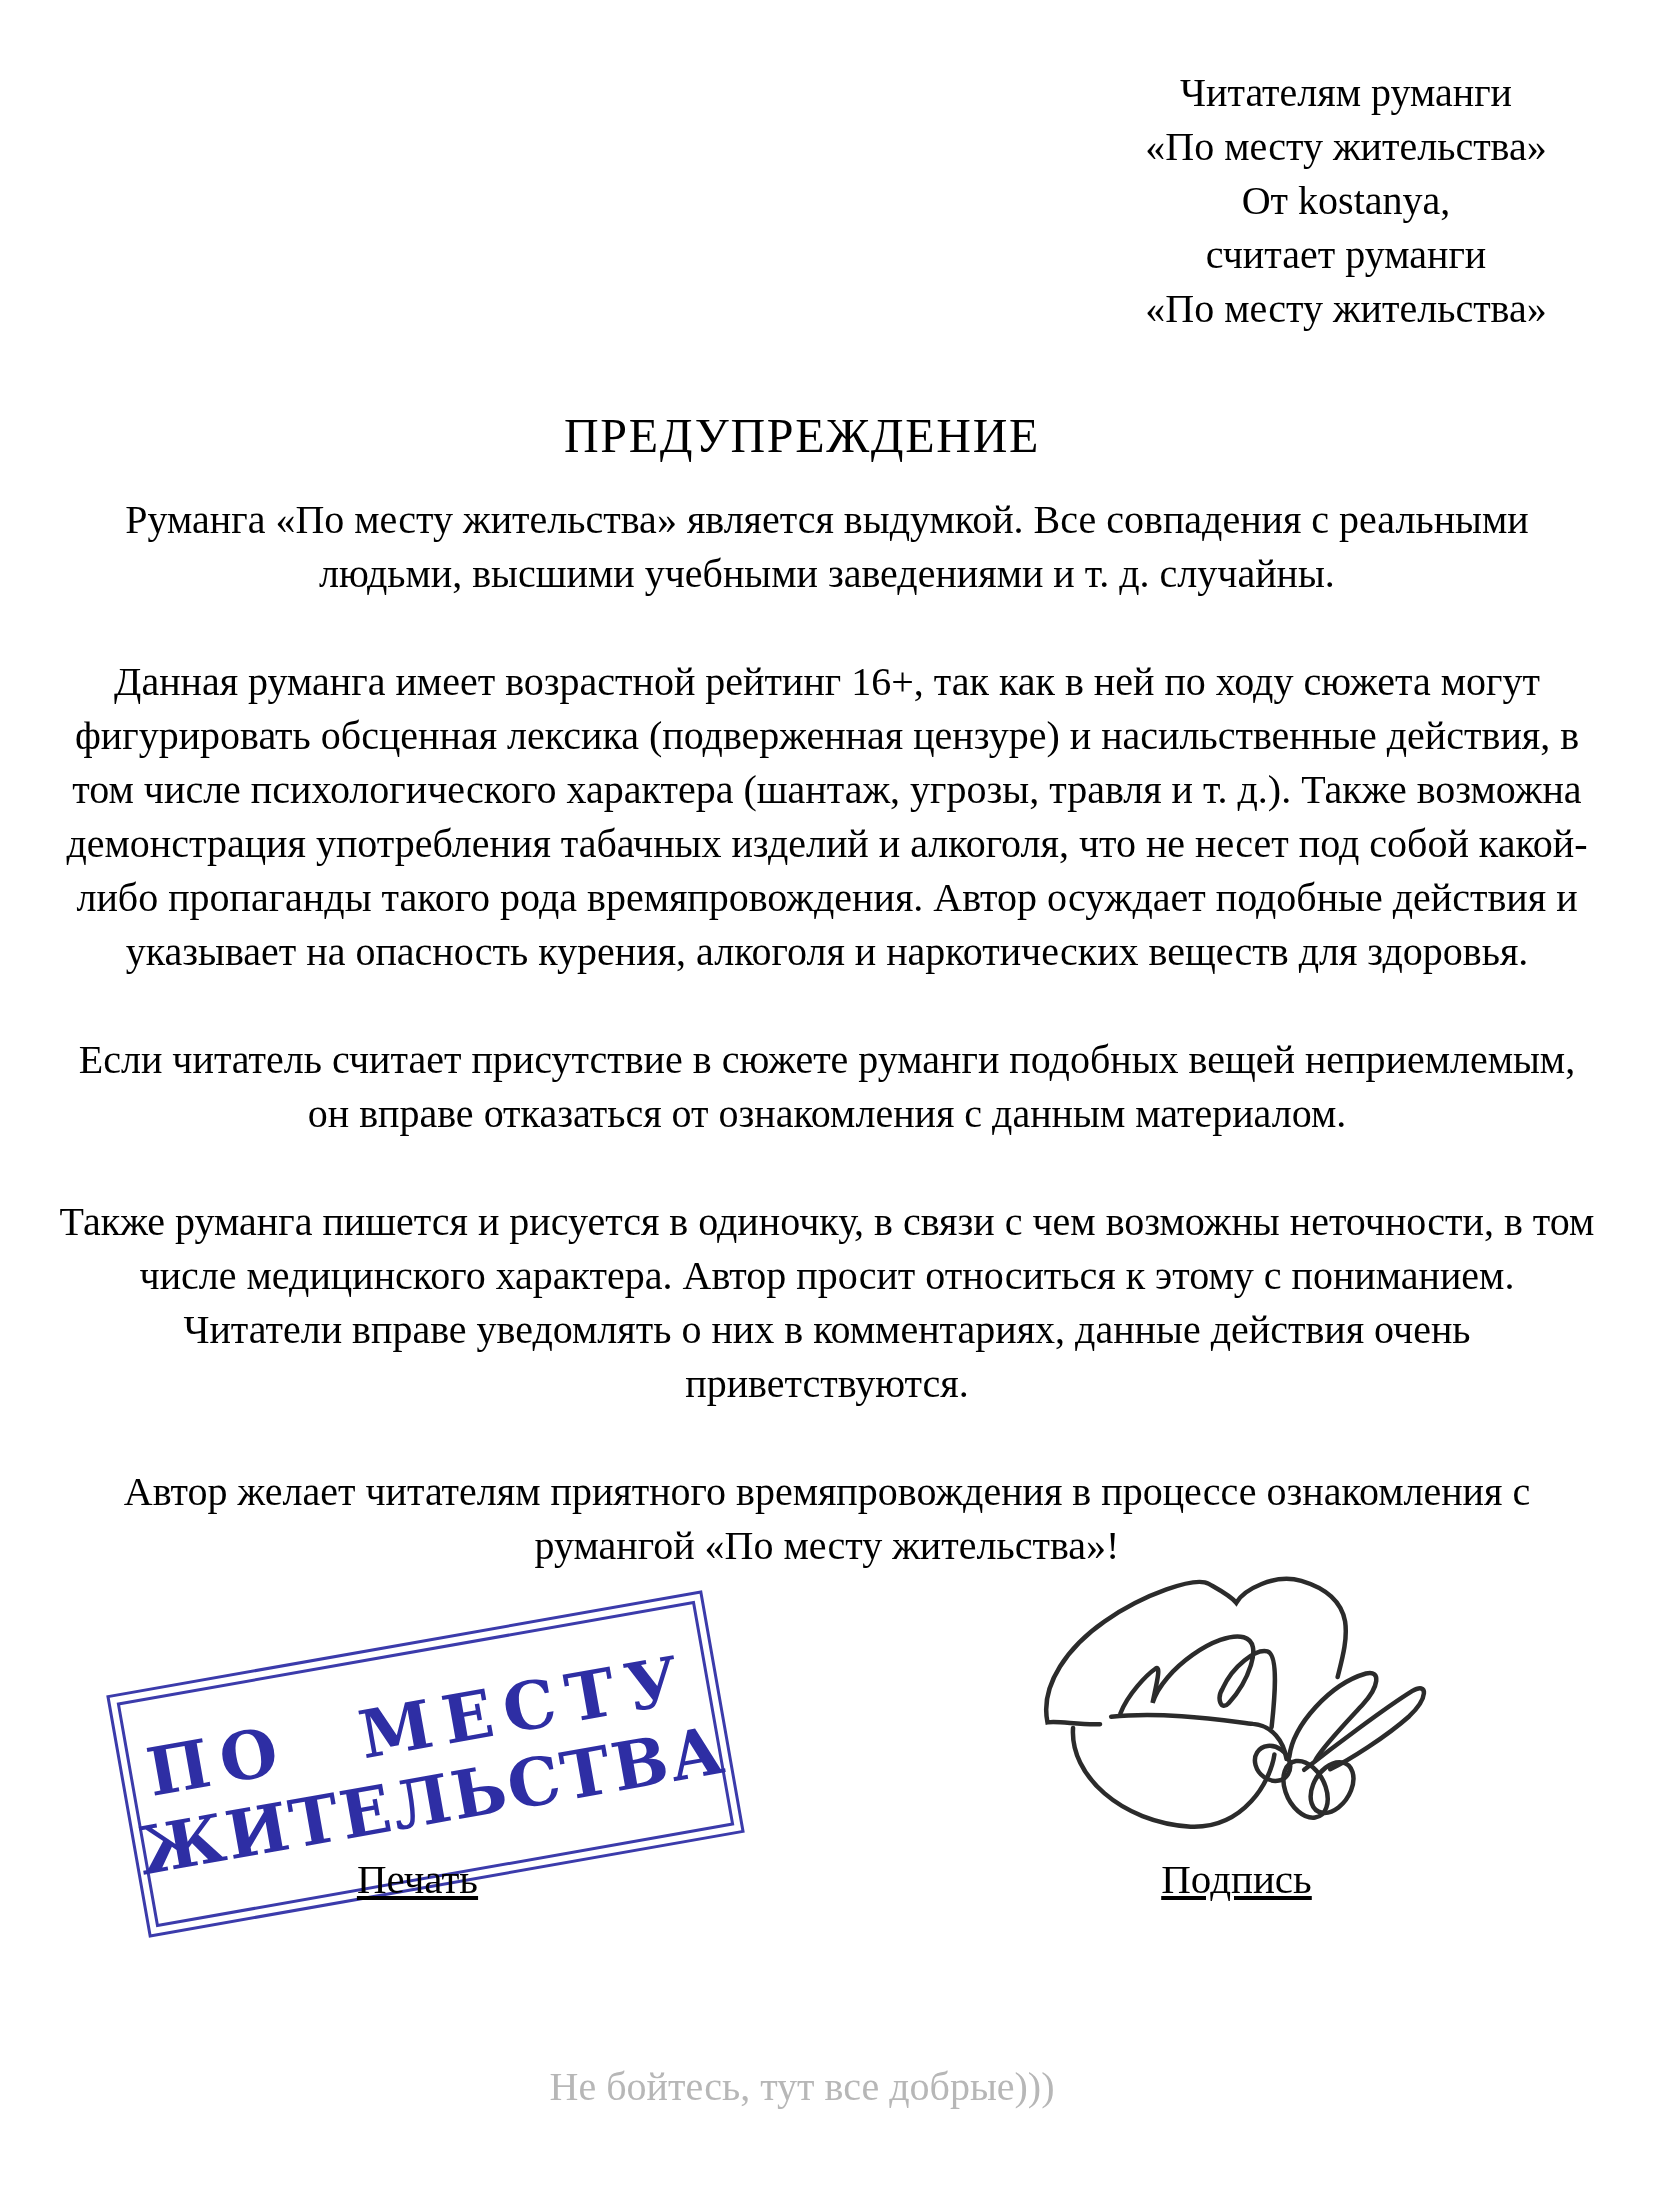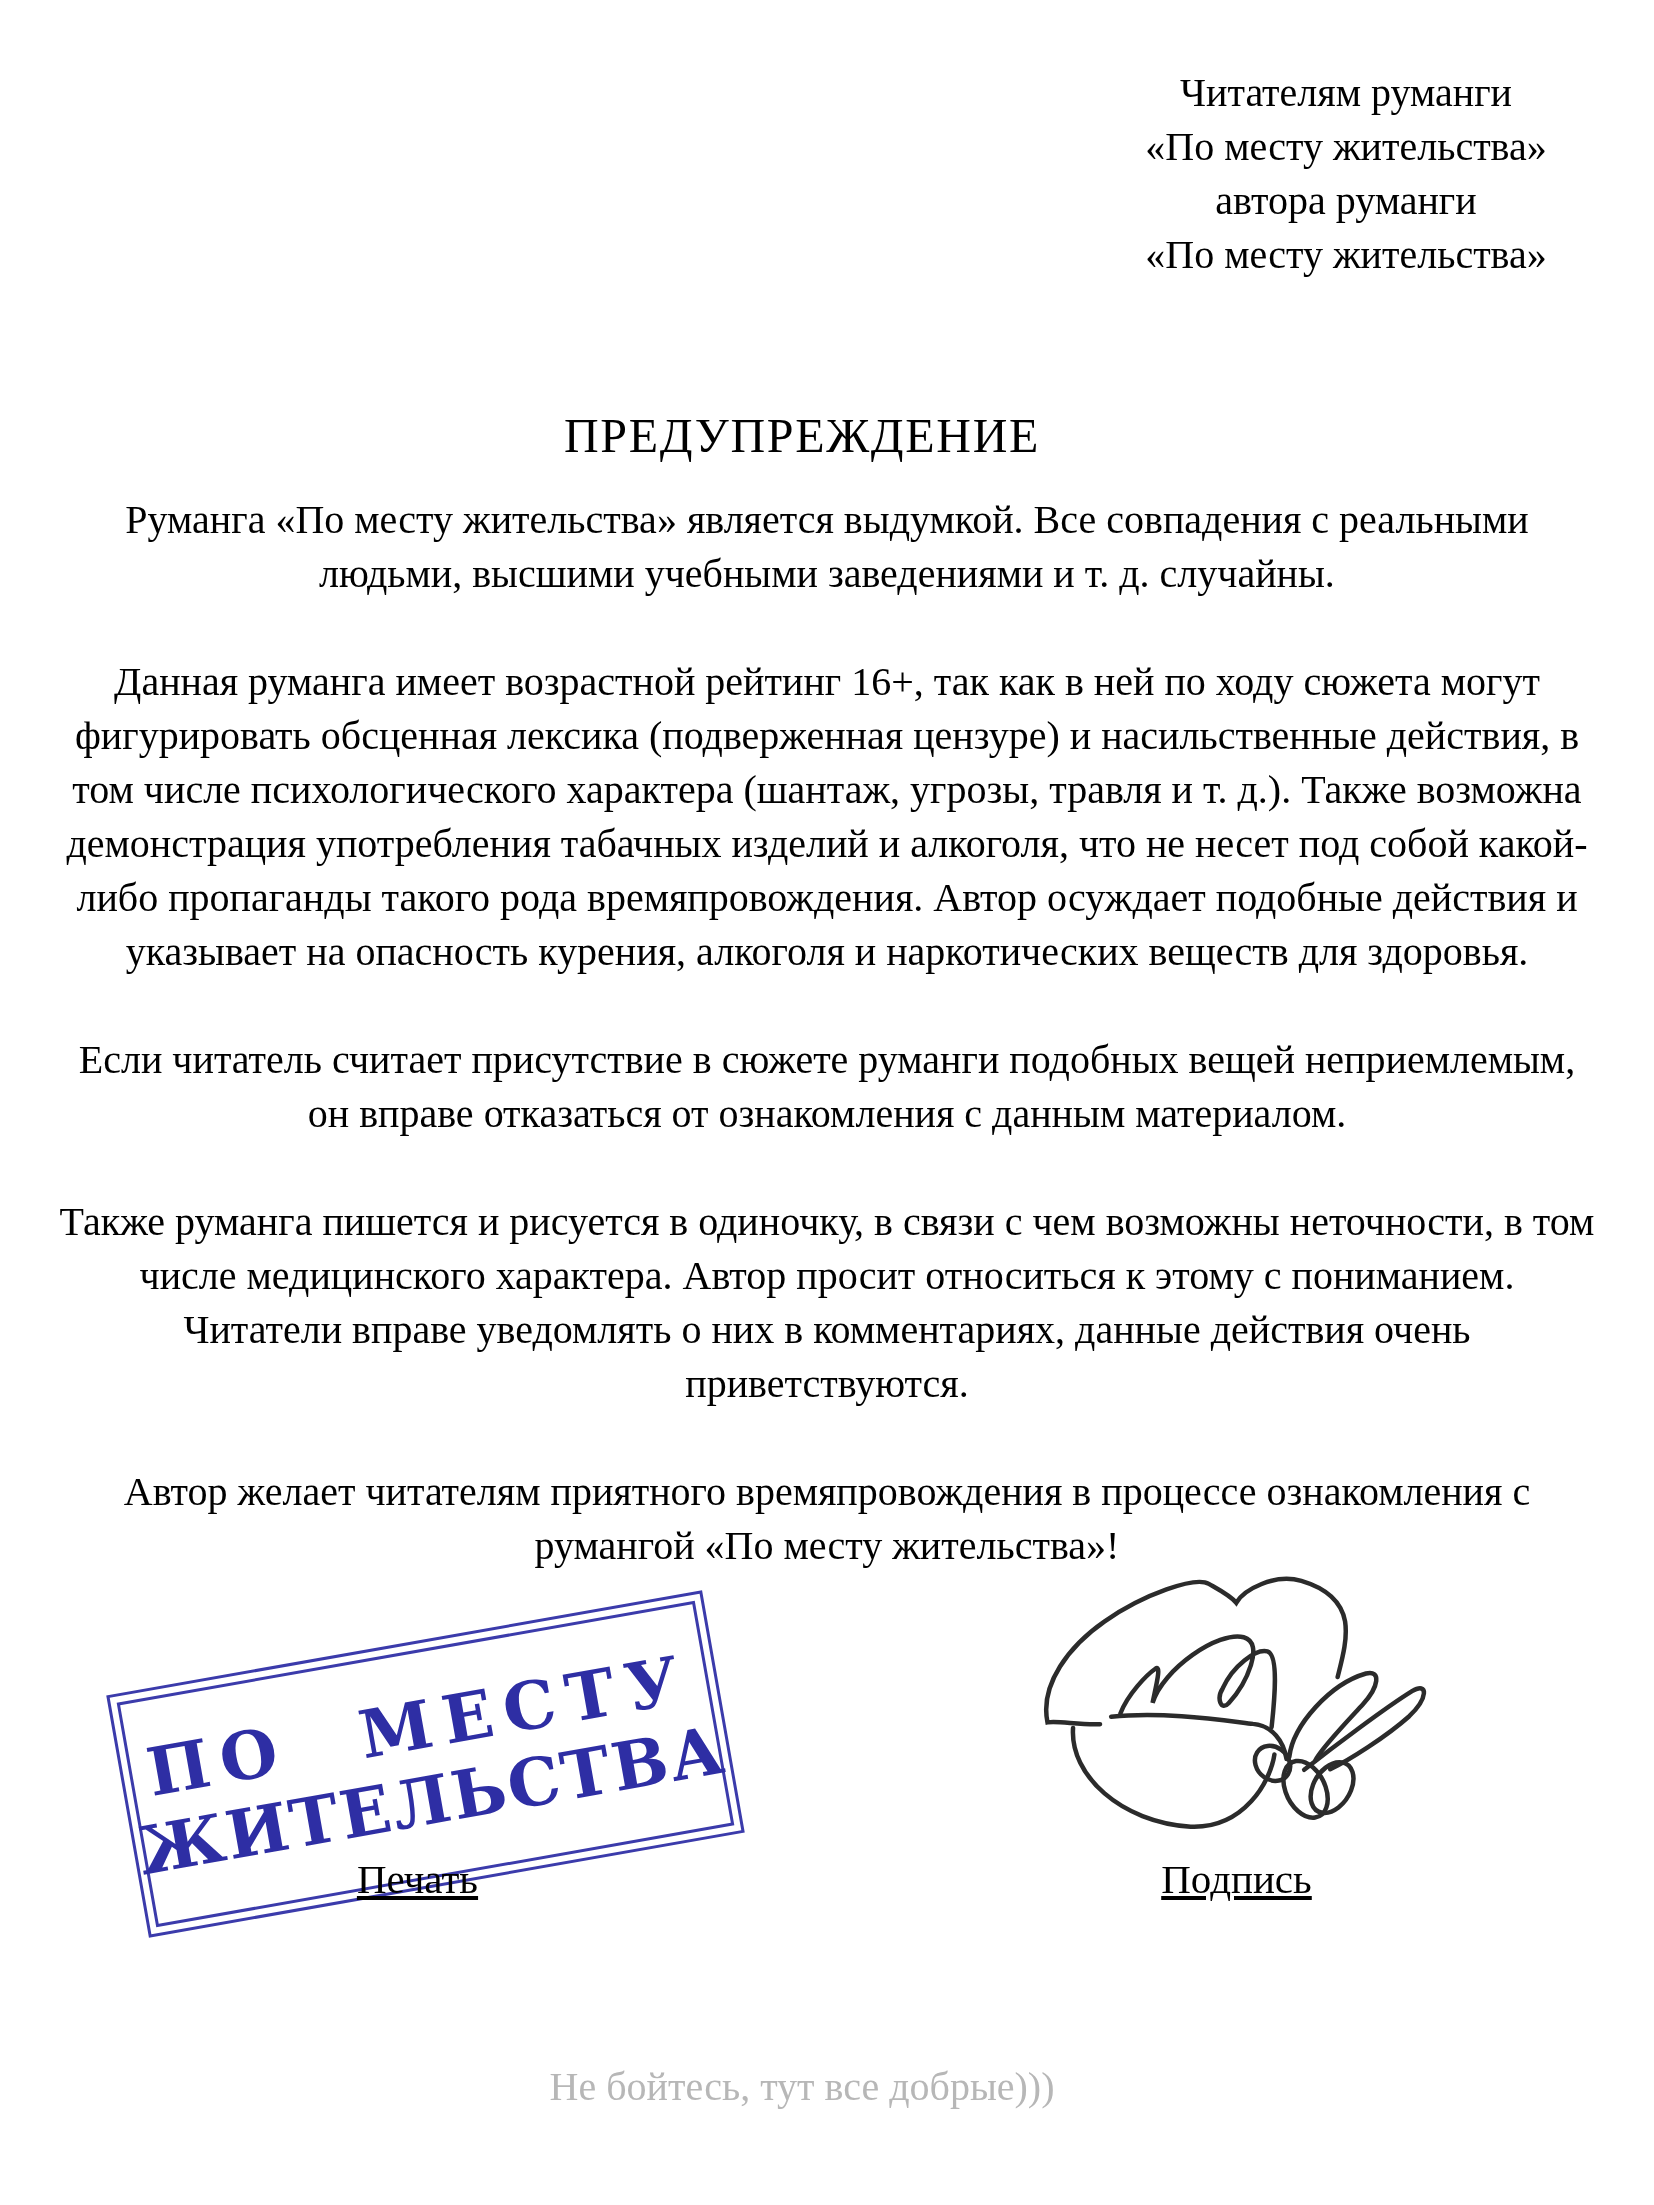--- a/index.html
+++ b/index.html
@@ -110,21 +110,22 @@
   }
 </style>
 </head>
 <body>
 
 <div id="page">
 
   <div class="address">
     <div>Читателям руманги</div>
     <div>«По месту жительства»</div>
-    <div>автора руманги</div>
+    <div>От kostanya,</div>
+    <div>считает руманги</div>
     <div>«По месту жительства»</div>
   </div>
 
   <div class="doc-title">ПРЕДУПРЕЖДЕНИЕ</div>
 
   <div class="body-text">
     <p>Руманга «По месту жительства» является выдумкой. Все совпадения с реальными людьми, высшими учебными заведениями и т. д. случайны.</p>
     <p>Данная руманга имеет возрастной рейтинг 16+, так как в ней по ходу сюжета могут фигурировать обсценная лексика (подверженная цензуре) и насильственные действия, в том числе психологического характера (шантаж, угрозы, травля и т. д.). Также возможна демонстрация употребления табачных изделий и алкоголя, что не несет под собой какой-либо пропаганды такого рода времяпровождения. Автор осуждает подобные действия и указывает на опасность курения, алкоголя и наркотических веществ для здоровья.</p>
     <p>Если читатель считает присутствие в сюжете руманги подобных вещей неприемлемым, он вправе отказаться от ознакомления с данным материалом.</p>
     <p>Также руманга пишется и рисуется в одиночку, в связи с чем возможны неточности, в том числе медицинского характера. Автор просит относиться к этому с пониманием. Читатели вправе уведомлять о них в комментариях, данные действия очень приветствуются.</p>

